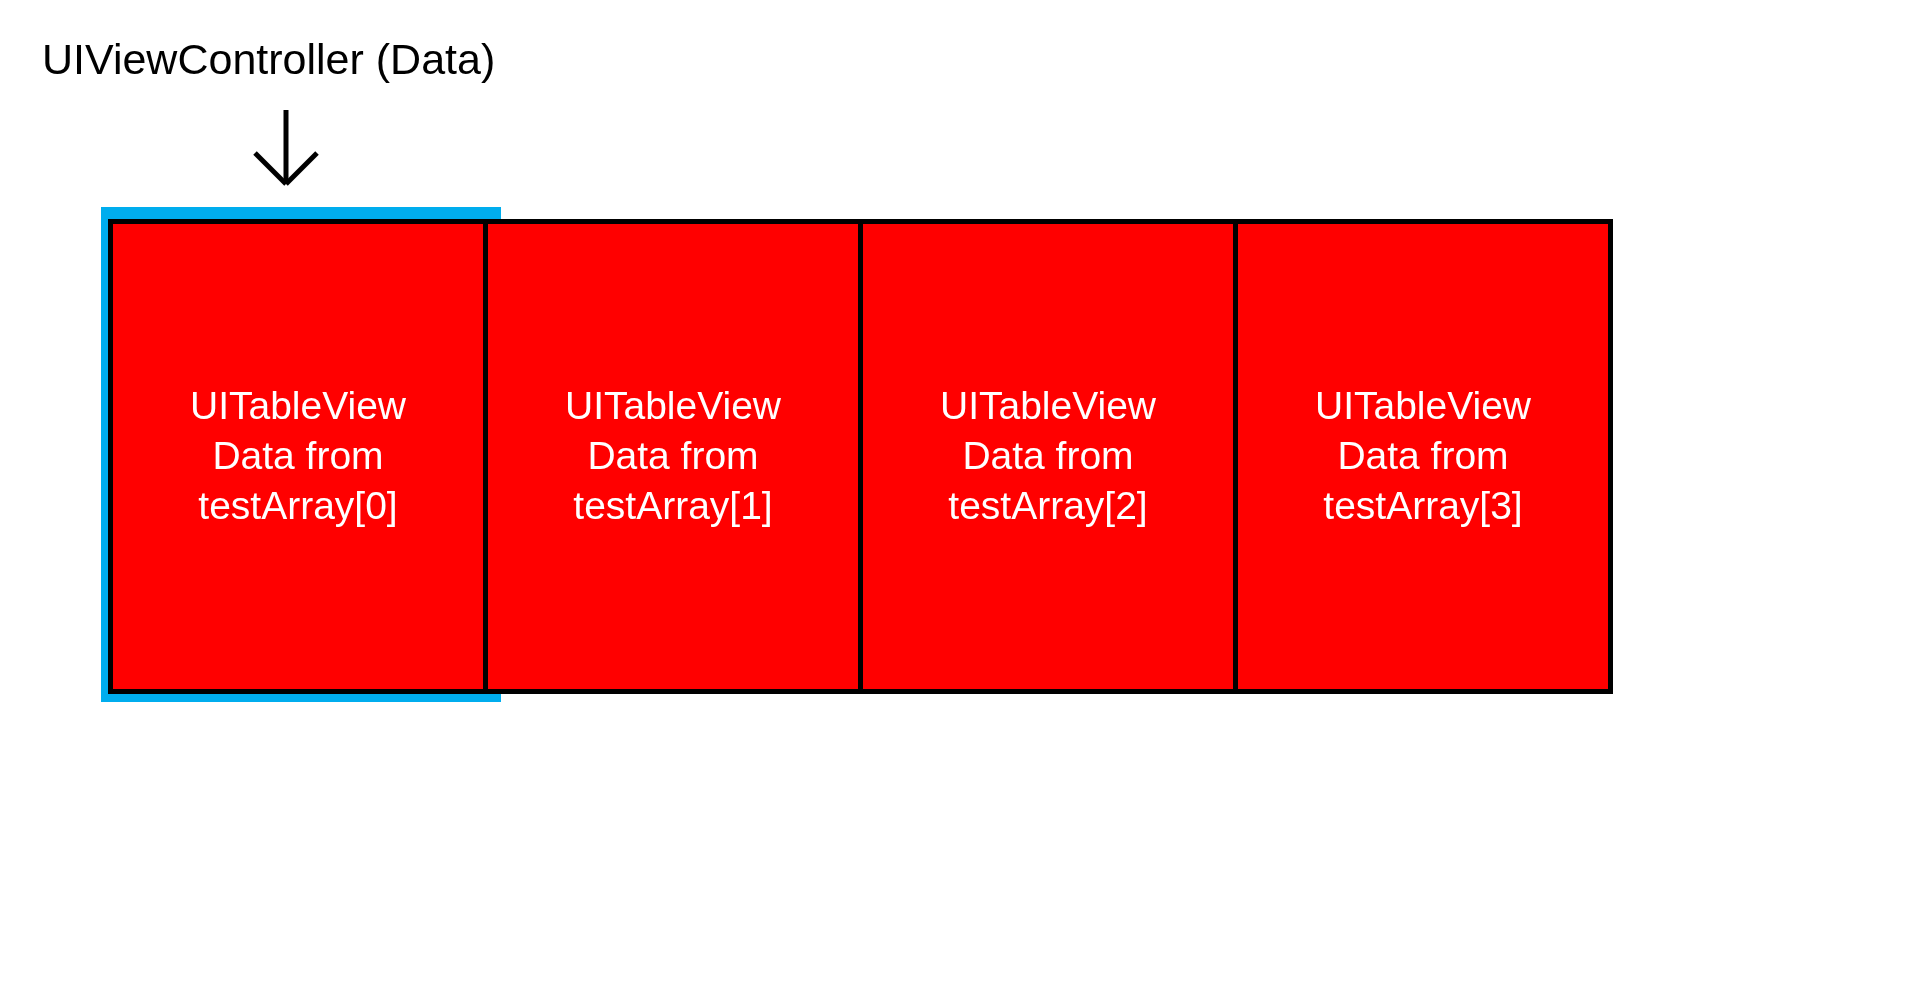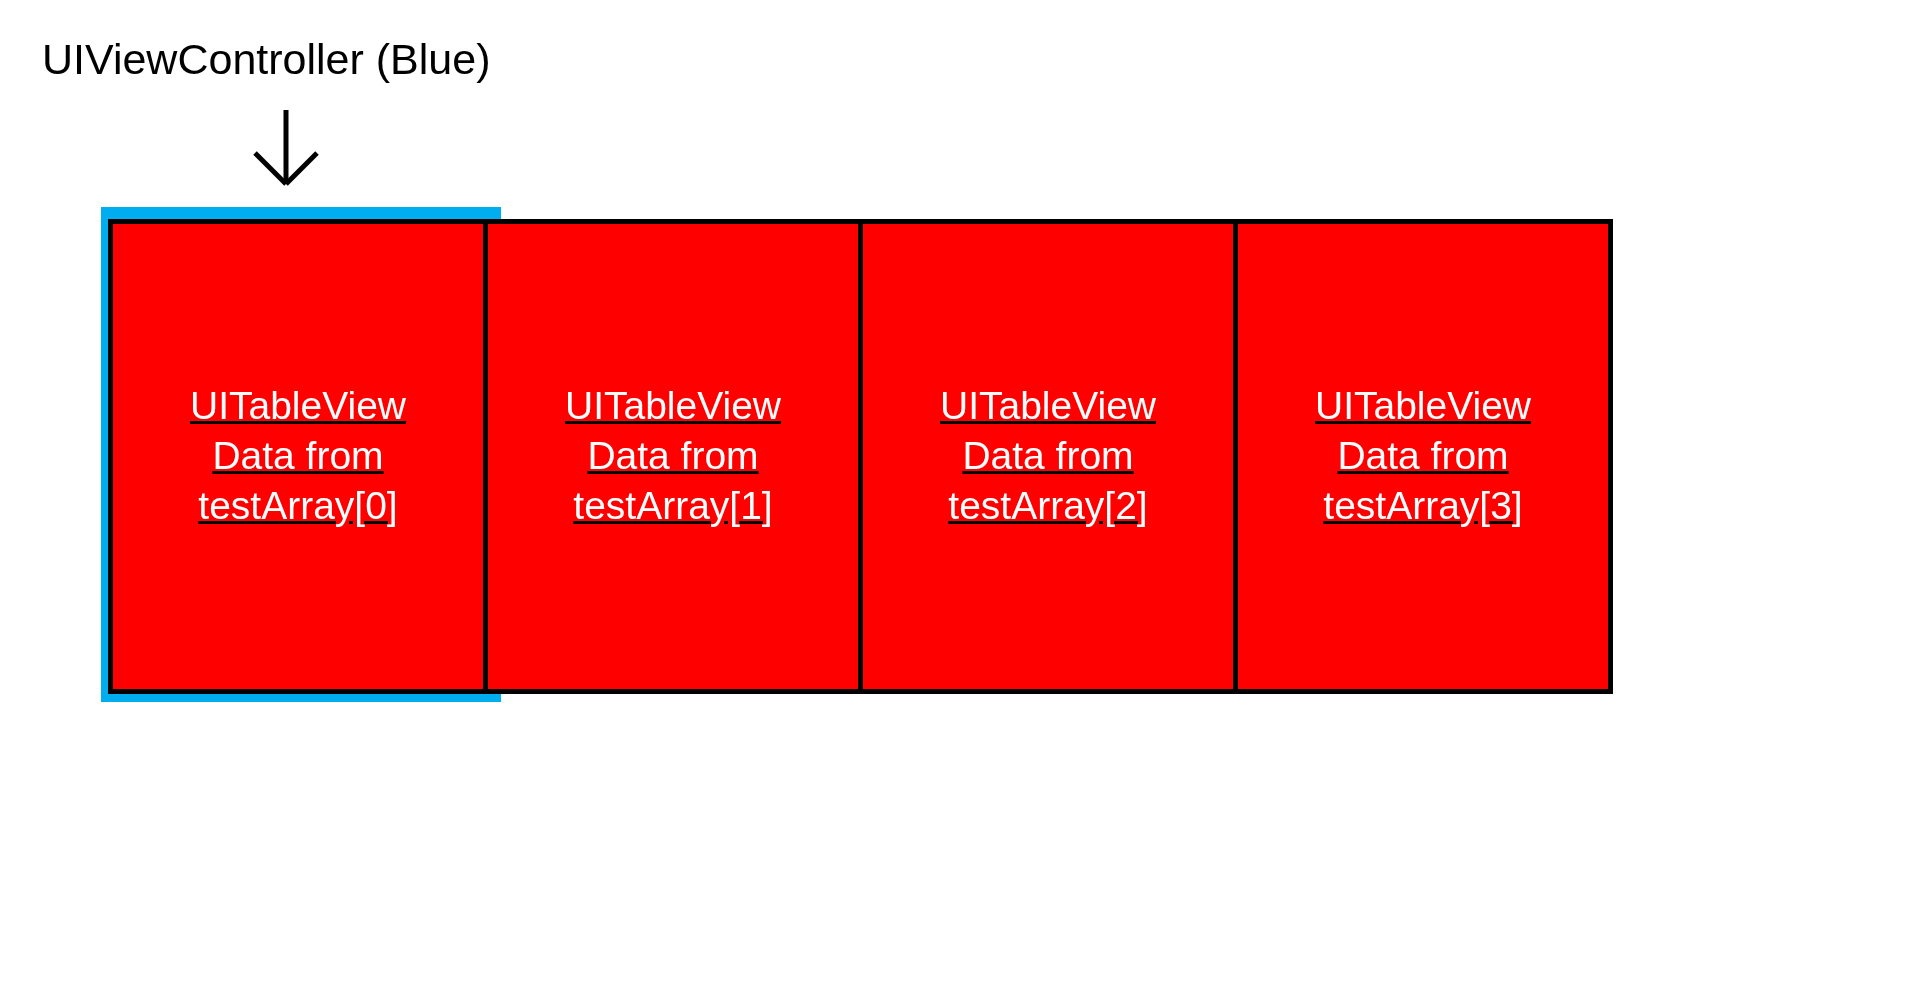--- a/index.html
+++ b/index.html
@@ -72,41 +72,40 @@
     position: relative;
     flex: 1 1 0;
     background: #FF0000;
     border: 5px solid #000000;
     margin-left: -5px;
     box-sizing: border-box;
     display: flex;
     align-items: center;
     justify-content: center;
     overflow: hidden;
-    text-decoration: underline;
   }
   .tableview-cell:first-child {
     margin-left: 0;
   }
 
   .tableview-label {
     color: #ffffff;
     font-size: 39px;
     line-height: 50px;
     text-align: center;
     white-space: pre-line;
     padding-bottom: 2px;
   }
 </style>
 </head>
 <body>
 
 <div id="canvas">
 
-  <div id="page-title">UIViewController (Blue)</div>
+  <div id="page-title">UIViewController (Data)</div>
 
   <div id="arrow-wrap">
     <svg width="86" height="84" viewBox="0 0 86 84" xmlns="http://www.w3.org/2000/svg">
       <line x1="43" y1="4" x2="43" y2="76" stroke="#000000" stroke-width="5"></line>
       <line x1="12" y1="47" x2="43" y2="78" stroke="#000000" stroke-width="5"></line>
       <line x1="74" y1="47" x2="43" y2="78" stroke="#000000" stroke-width="5"></line>
     </svg>
   </div>
 
   <div id="controller-frame"></div>

